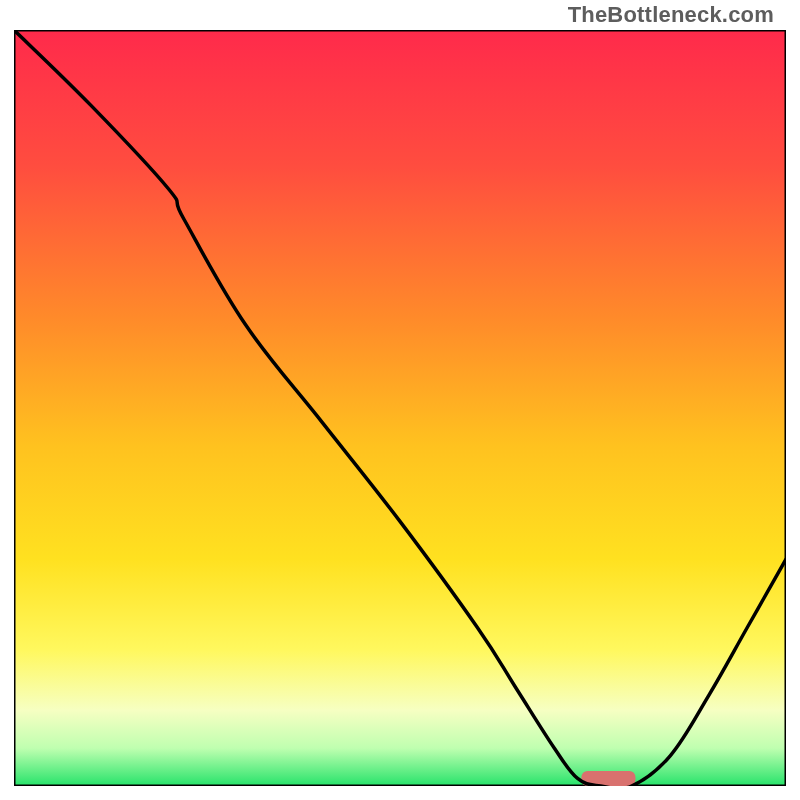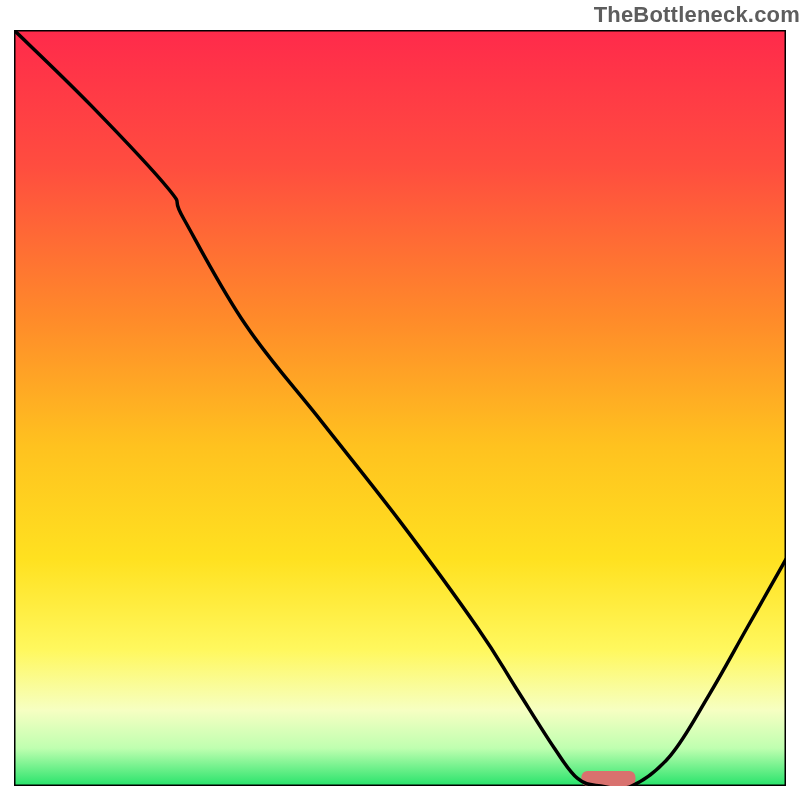--- a/index.html
+++ b/index.html
@@ -13,21 +13,21 @@
   }
   .frame {
     position: relative;
     width: 800px;
     height: 800px;
     box-sizing: border-box;
   }
   .watermark {
     position: absolute;
     top: 2px;
-    right: 0;
+    right: 26px;
     font-size: 22px;
     font-weight: 600;
     color: #5d5d5d;
     letter-spacing: 0.2px;
     z-index: 20;
   }
   .plot-area {
     position: absolute;
     left: 14px;
     top: 30px;

